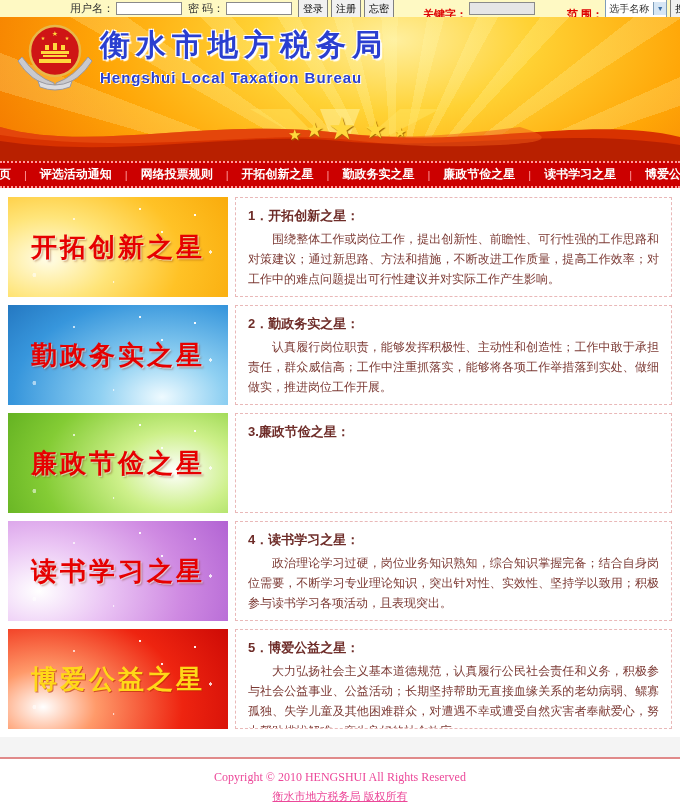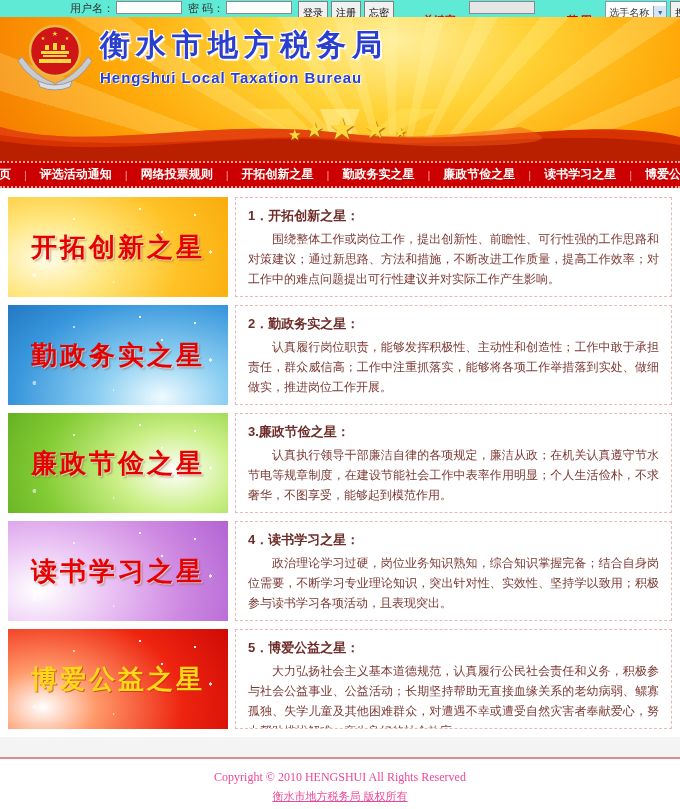--- a/index.html
+++ b/index.html
@@ -1,21 +1,21 @@
 <!DOCTYPE html>
 <html><head>
 <meta charset="utf-8">
 <style>
   * { margin:0; padding:0; box-sizing:border-box; }
   html,body { width:680px; background:#ffffff; font-family:"Liberation Sans", sans-serif; }
   .page { width:680px; height:809px; position:relative; background:#fff; overflow:hidden; }
 
   
-  .topbar { height:17px; display:flex; align-items:flex-start; font-size:11px; color:#333;
-            padding:1px 6px 1px 70px; background:#5eead4; white-space:nowrap; }
+  .topbar { height:17px; display:flex; align-items:center; font-size:11px; color:#333;
+            padding:1px 6px 1px 70px; background:#fef9c3; white-space:nowrap; }
   .topbar .lbl { margin-right:2px; }
   .topbar input[type=text], .topbar input[type=password] {
       width:66px; height:13px; border:1px solid #8a8a8a; font-size:10px; margin-right:6px; padding:0 2px; }
   .tb-btn { font-size:10px; height:24px; line-height:12px; padding:0 4px; margin-right:3px;
             background:#f1f1f1; border:1px solid #808080; cursor:pointer; font-family:inherit; }
   .red-lbl { color:#dd0000; font-weight:bold; margin:12px 2px 0 26px; }
   .kw-input { background:#e6e6e6 !important; }
   .fake-select { display:inline-flex; align-items:center; border:1px solid #7f9db9; background:#fff;
                  height:23px; font-size:10px; padding-left:3px; margin-right:3px; cursor:pointer; }
   .fake-select .arrow { display:inline-block; width:13px; height:13px; margin-left:4px; background:#d6e6f5;
@@ -182,21 +182,20 @@
         <div class="desc-body">认真履行岗位职责，能够发挥积极性、主动性和创造性；工作中敢于承担责任，群众威信高；工作中注重抓落实，能够将各项工作举措落到实处、做细做实，推进岗位工作开展。</div>
       </div>
     </div>
 
     <div class="row">
       <div class="banner theme-green">
         <span class="banner-label">廉政节俭之星</span>
       </div>
       <div class="desc">
         <div class="desc-title">3.廉政节俭之星：</div>
-        <div class="desc-body">认真执行领导干部廉洁自律的各项规定，廉洁从政；在机关认真遵守节水节电等规章制度，在建设节能社会工作中表率作用明显；个人生活俭朴，不求奢华，不图享受，能够起到模范作用。</div>
       </div>
     </div>
 
     <div class="row">
       <div class="banner theme-purple">
         <span class="banner-label">读书学习之星</span>
       </div>
       <div class="desc">
         <div class="desc-title">4．读书学习之星：</div>
         <div class="desc-body">政治理论学习过硬，岗位业务知识熟知，综合知识掌握完备；结合自身岗位需要，不断学习专业理论知识，突出针对性、实效性、坚持学以致用；积极参与读书学习各项活动，且表现突出。</div>

